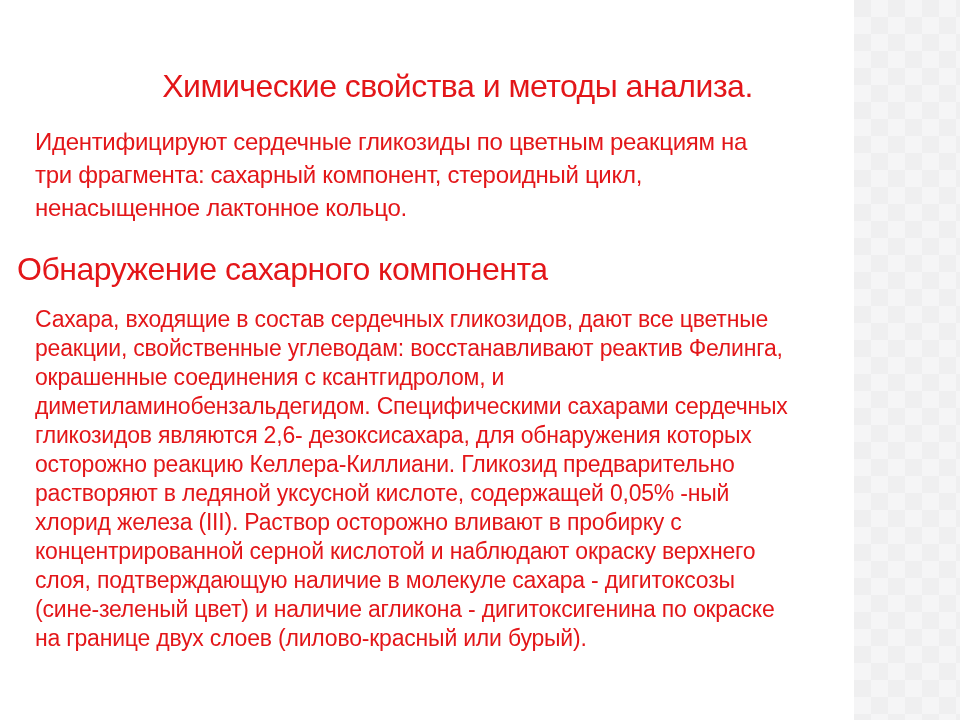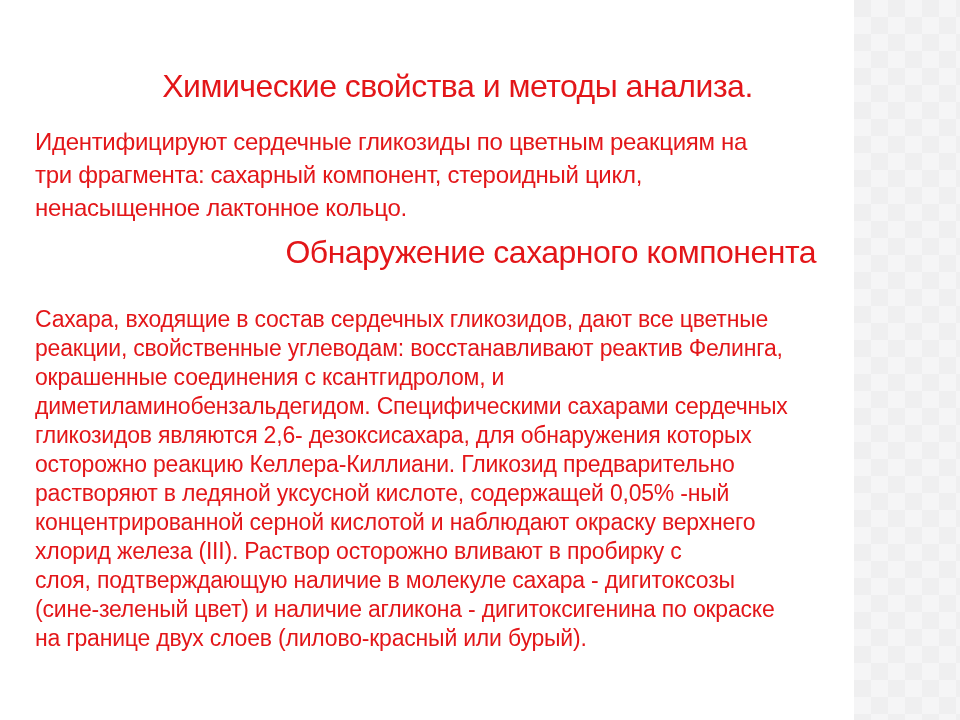--- a/index.html
+++ b/index.html
@@ -33,22 +33,22 @@
     font-weight: 400;
     letter-spacing: -0.5px;
     line-height: 38px;
     white-space: nowrap;
   }
   .subtitle {
     position: absolute;
     top: 233px;
     left: 0;
     width: 816px;
-    margin: 0;
-    text-align: right;
+    margin: 17px;
+    text-align: left;
     font-size: 32px;
     font-weight: 400;
     letter-spacing: -0.5px;
     line-height: 38px;
     white-space: nowrap;
   }
   .para {
     position: absolute;
     left: 30px;
     width: 830px;
@@ -99,22 +99,22 @@
   <h2 class="subtitle">Обнаружение сахарного компонента</h2>
 
   <div class="para para-body">
     <div class="line">Сахара, входящие в состав сердечных гликозидов, дают все цветные</div>
     <div class="line">реакции, свойственные углеводам: восстанавливают реактив Фелинга,</div>
     <div class="line">окрашенные соединения с ксантгидролом, и</div>
     <div class="line">диметиламинобензальдегидом. Специфическими сахарами сердечных</div>
     <div class="line">гликозидов являются 2,6- дезоксисахара, для обнаружения которых</div>
     <div class="line">осторожно реакцию Келлера-Киллиани. Гликозид предварительно</div>
     <div class="line">растворяют в ледяной уксусной кислоте, содержащей 0,05% -ный</div>
+    <div class="line">хлорид железа (III). Раствор осторожно вливают в пробирку с</div>
     <div class="line">концентрированной серной кислотой и наблюдают окраску верхнего</div>
-    <div class="line">хлорид железа (III). Раствор осторожно вливают в пробирку с</div>
     <div class="line">слоя, подтверждающую наличие в молекуле сахара - дигитоксозы</div>
     <div class="line">(сине-зеленый цвет) и наличие агликона - дигитоксигенина по окраске</div>
     <div class="line">на границе двух слоев (лилово-красный или бурый).</div>
   </div>
 
   <div class="side-strip"></div>
 
 </div>
 
 </body></html>

